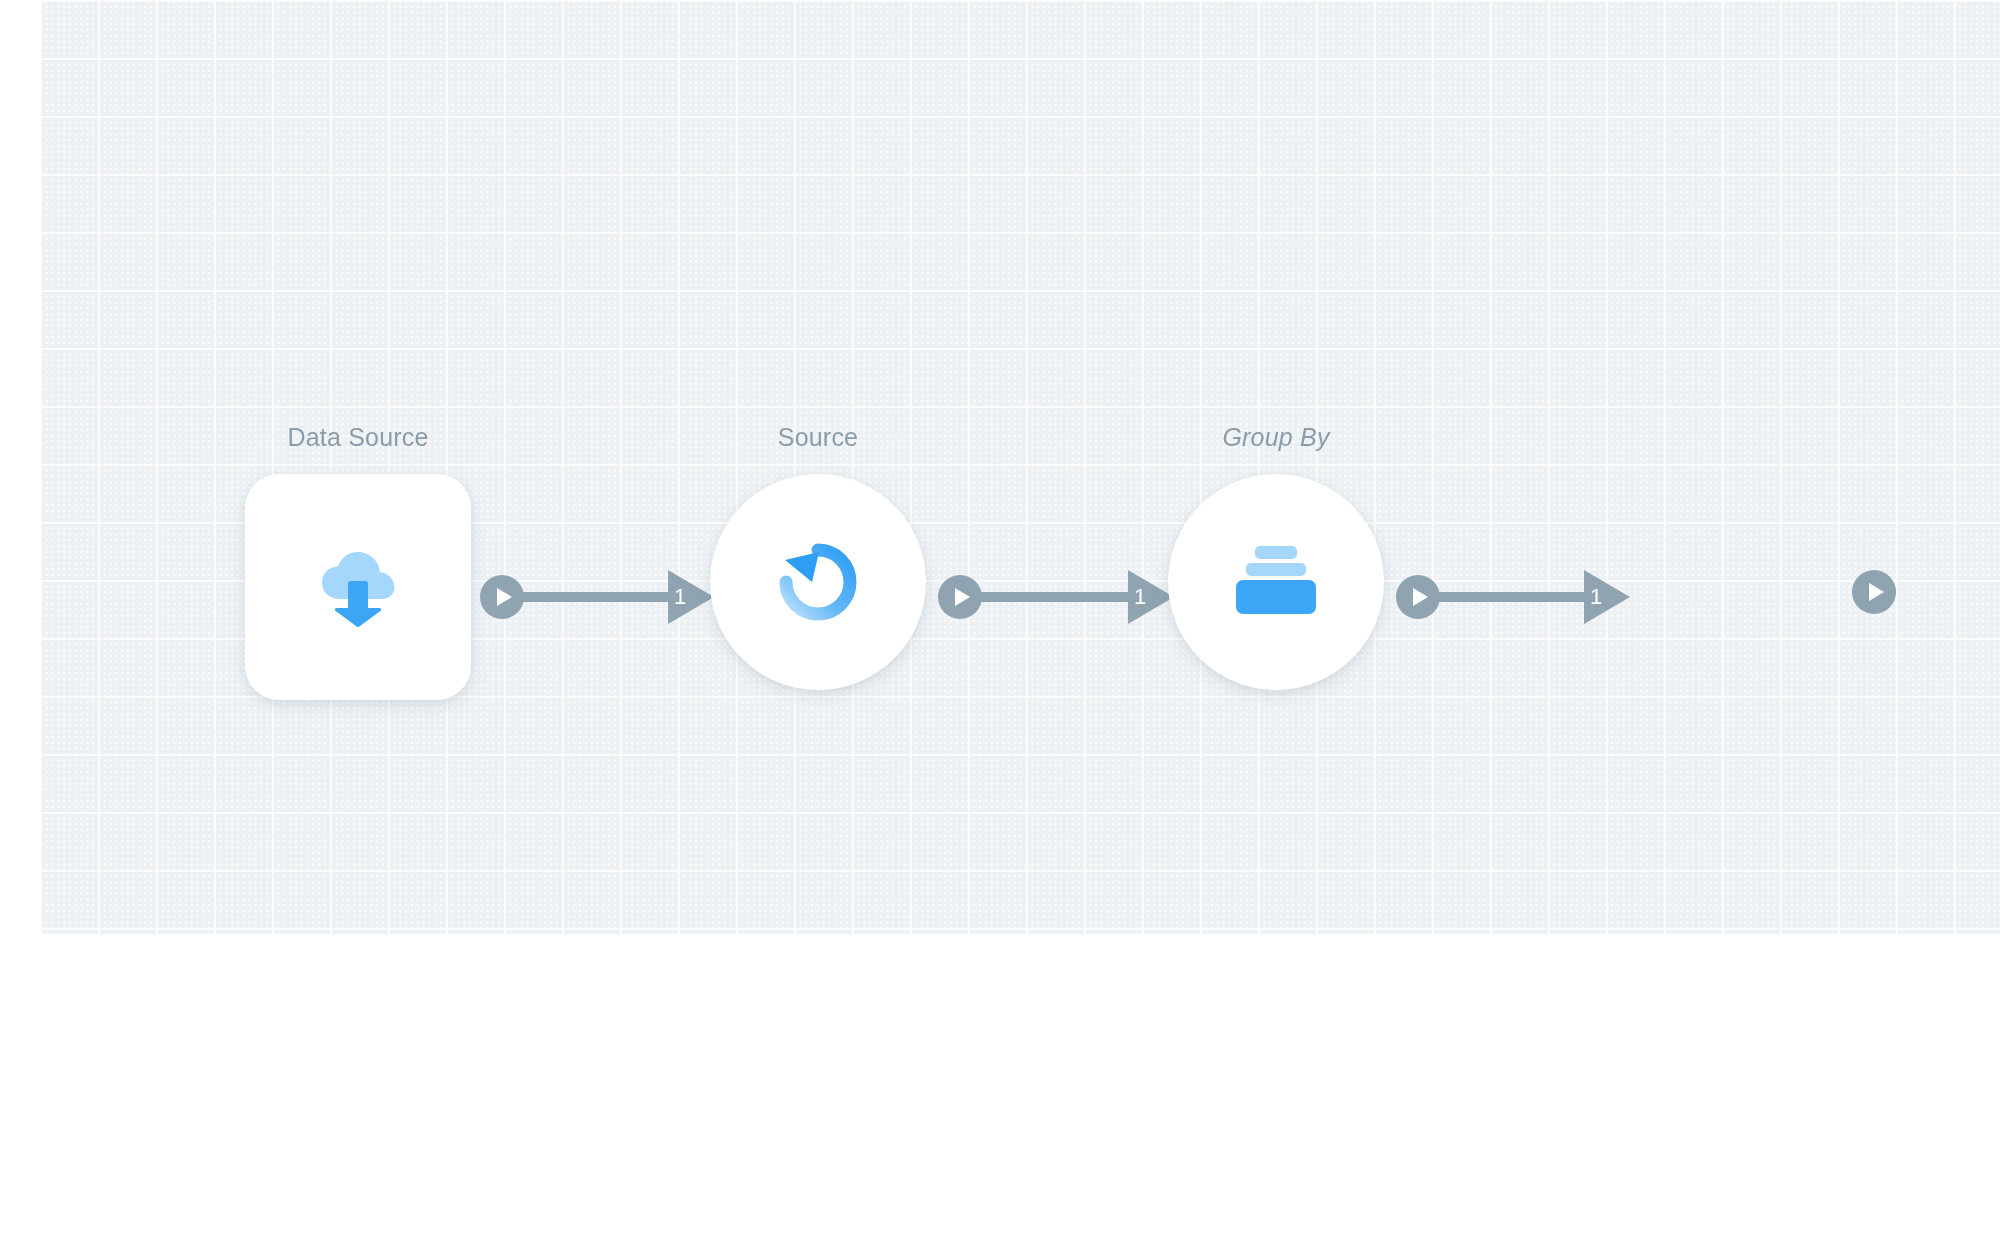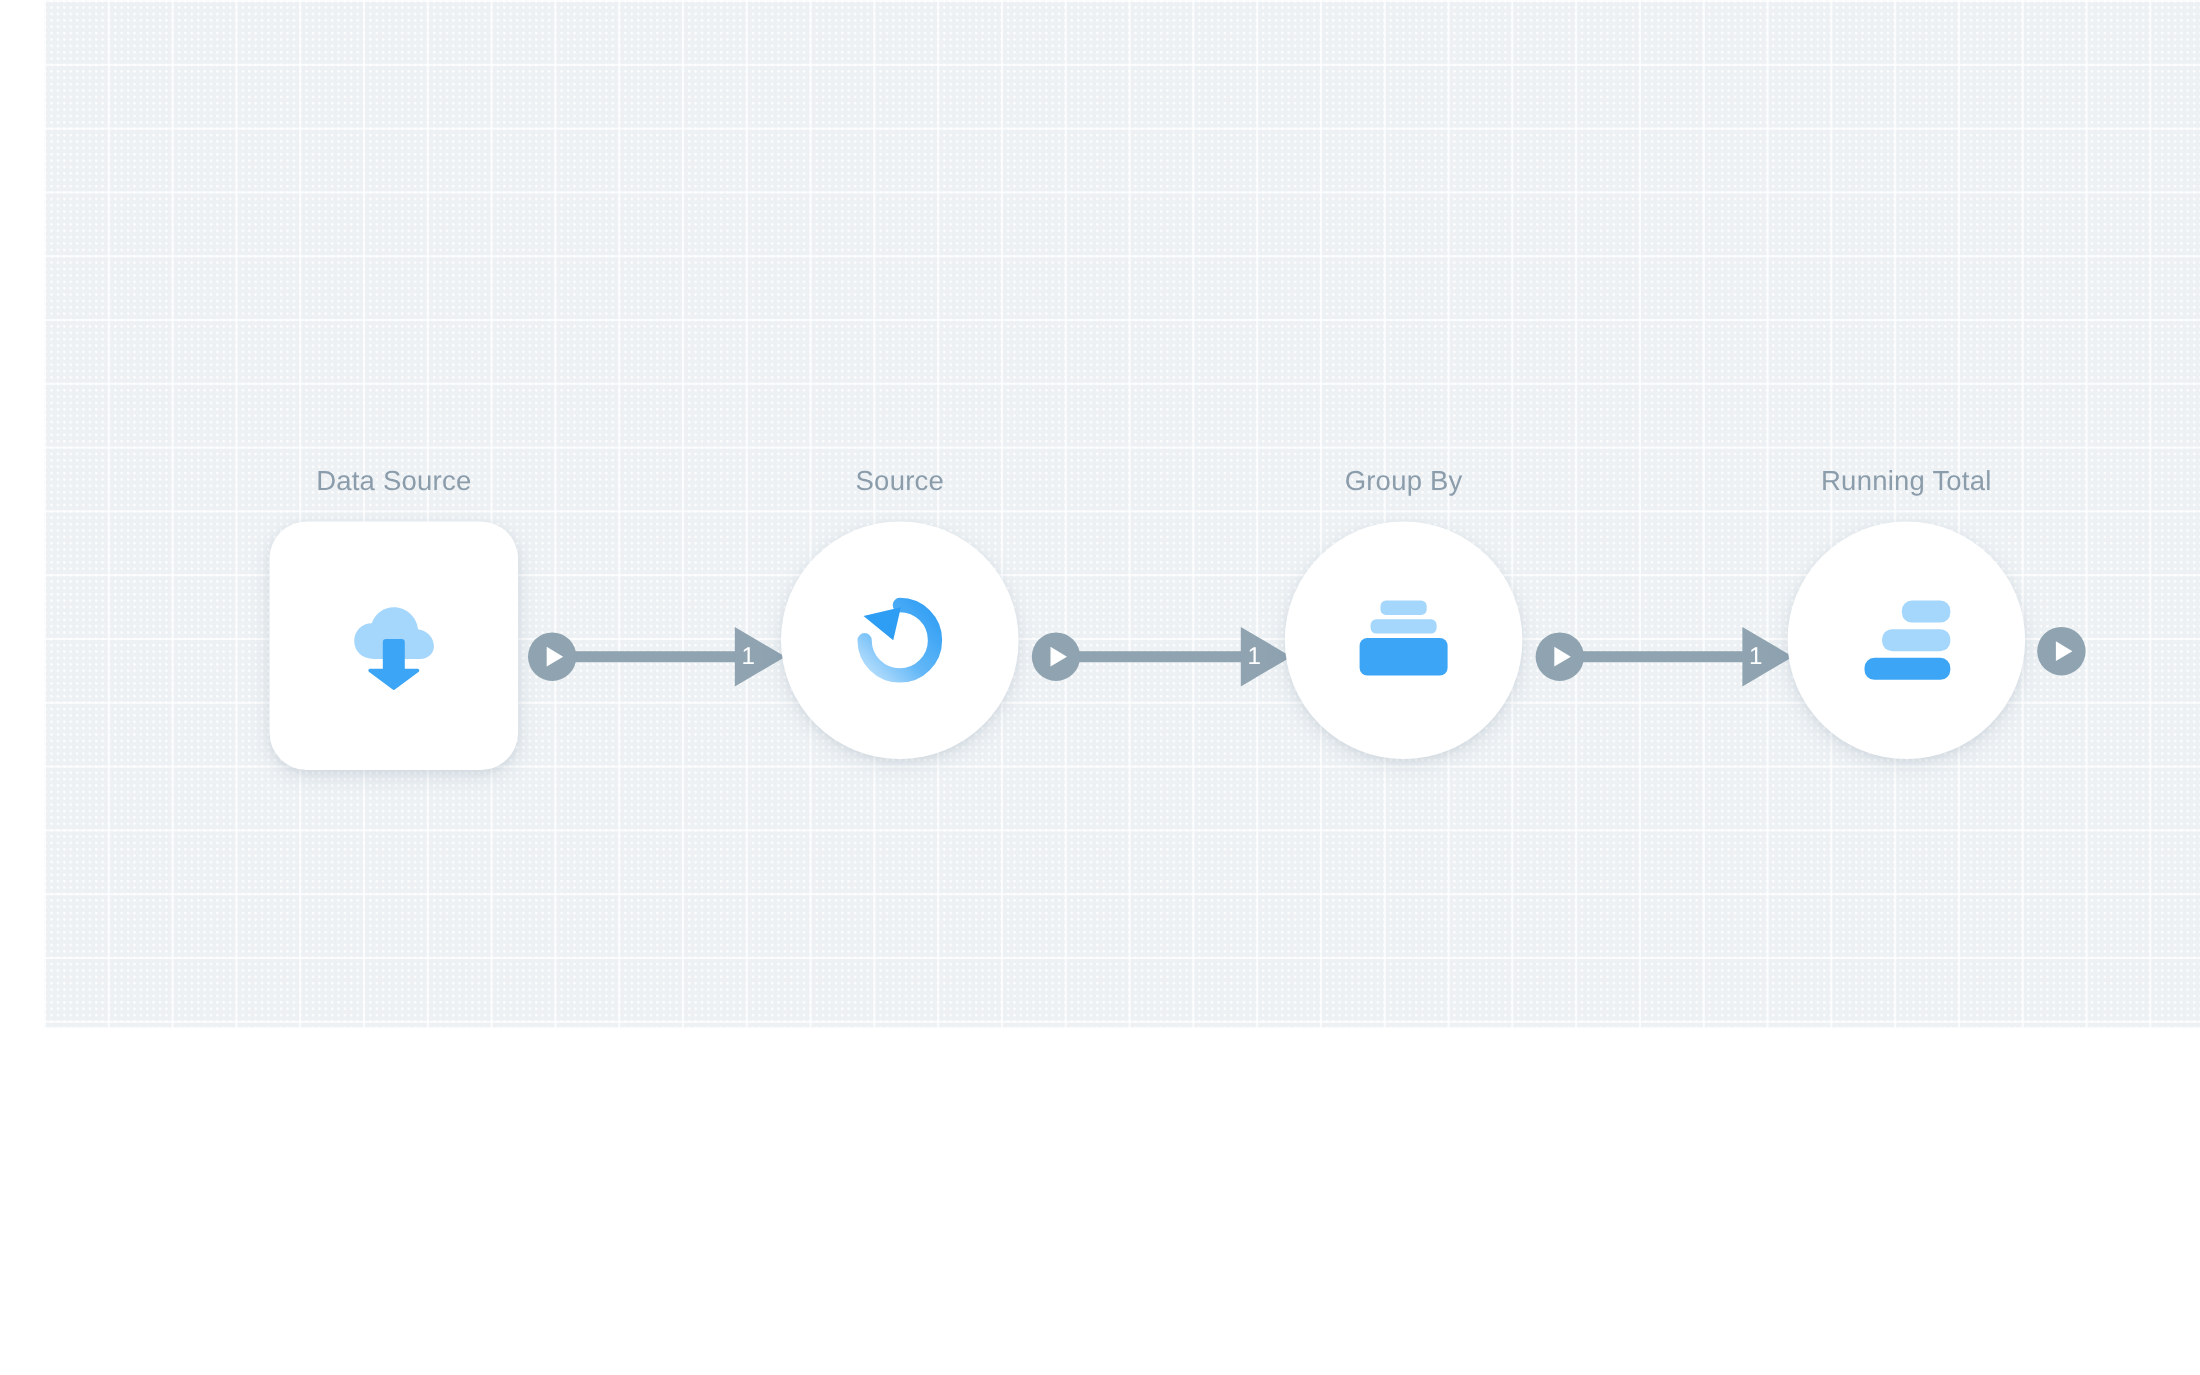--- a/index.html
+++ b/index.html
@@ -198,21 +198,21 @@
     <span class="port">
       <span class="port-play"></span>
     </span>
     <span class="edge-line" style="width:152px;"></span>
     <span class="arrow-head">
       <span class="tri"></span>
       <span class="edge-count">1</span>
     </span>
   </div>
 
-  <div class="node-group" style="left:1128px; top:425px;">
+  <div class="node-group" style="left:1128px; top:425px;font-style:italic;">
     <div class="node-label">Group By</div>
     <div class="node-shape circle">
       <span class="node-icon">
         <svg width="92" height="80" viewBox="0 0 92 80">
           <rect x="25" y="6" width="42" height="13" rx="5" fill="#a5d6fc"></rect>
           <rect x="16" y="23" width="60" height="13" rx="5" fill="#a5d6fc"></rect>
           <rect x="6" y="40" width="80" height="34" rx="7" fill="#3ca5f5"></rect>
         </svg>
       </span>
     </div>
@@ -222,30 +222,18 @@
     <span class="port">
       <span class="port-play"></span>
     </span>
     <span class="edge-line" style="width:150px;"></span>
     <span class="arrow-head">
       <span class="tri"></span>
       <span class="edge-count">1</span>
     </span>
   </div>
 
-  <div class="node-group" style="left:1585px; top:425px;">
-    <div class="node-label">Running Total</div>
-    <div class="node-shape circle">
-      <span class="node-icon">
-        <svg width="92" height="80" viewBox="0 0 92 80">
-          <rect x="42" y="6" width="44" height="20" rx="9" fill="#a5d6fc"></rect>
-          <rect x="24" y="32" width="62" height="20" rx="9" fill="#a5d6fc"></rect>
-          <rect x="8" y="58" width="78" height="20" rx="9" fill="#3ca5f5"></rect>
-        </svg>
-      </span>
-    </div>
-  </div>
 
   <div class="port port-only" style="left:1812px; top:570px;">
     <span class="port-play"></span>
   </div>
 
 </div>
 
 </body></html>

